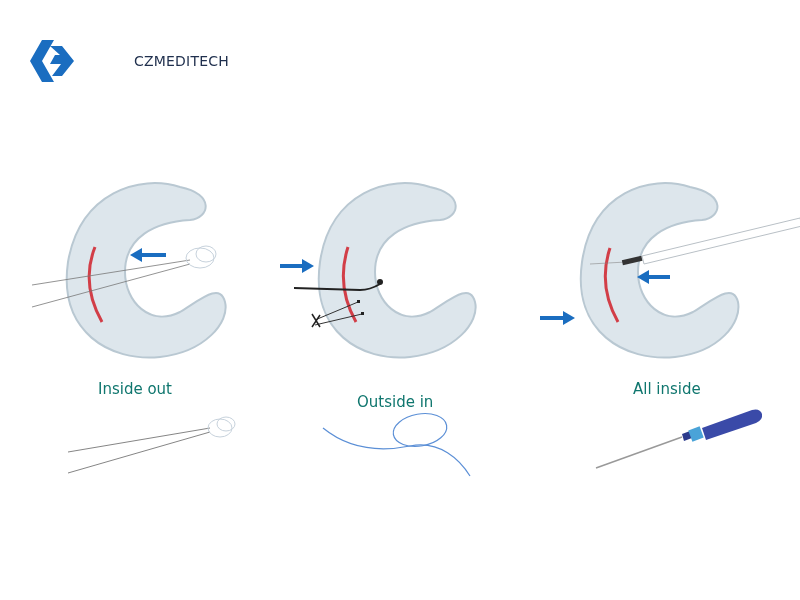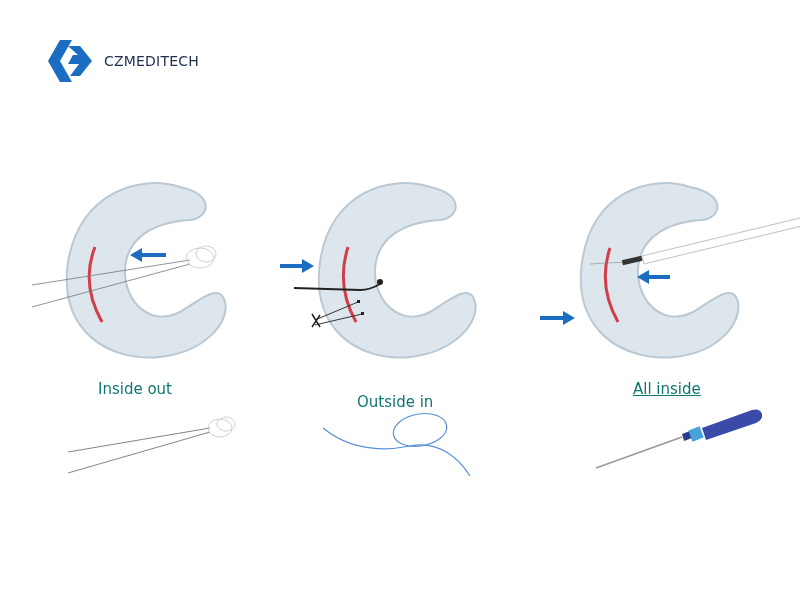--- a/index.html
+++ b/index.html
@@ -1,17 +1,17 @@
 <!DOCTYPE html>
 <html><head>
 <meta charset="utf-8">
 <style>
   html, body { margin:0; padding:0; }
   body { width:800px; height:600px; background:#ffffff; position:relative; overflow:hidden; font-family:"Liberation Sans", sans-serif; }
-  .logo { position:absolute; left:46px; top:38px; display:flex; align-items:center; }
+  .logo { position:absolute; left:28px; top:38px; display:flex; align-items:center;gap:48px; }
   .logo-text { margin-left:8px; font-size:14px; color:#1f2f4d; letter-spacing:0.2px; font-family:"DejaVu Sans", sans-serif; }
   .panel { position:absolute; top:170px; }
   .caption { position:absolute; font-size:15px; color:#0f766e; font-family:"DejaVu Sans", sans-serif; }
   svg { display:block; }
 </style>
 </head>
 <body>
 
 <div class="logo">
   <svg width="50" height="46" viewBox="0 0 50 46">
@@ -72,19 +72,19 @@
   </g>
   <g>
     <line x1="140" y1="105" x2="118" y2="105" stroke="#1a6dc0" stroke-width="4"></line>
     <polygon points="107,105 119,98 119,112" fill="#1a6dc0"></polygon>
   </g>
   <g>
     <line x1="10" y1="146" x2="34" y2="146" stroke="#1a6dc0" stroke-width="4"></line>
     <polygon points="45,146 33,139 33,153" fill="#1a6dc0"></polygon>
   </g>
 </svg>
-<div class="caption" style="left:633px; top:380px;text-decoration:underline;">All inside</div>
+<div class="caption" style="left:633px; top:380px;">All inside</div>
 <svg class="panel" style="left:590px; top:400px;" width="180" height="75" viewBox="0 0 180 75">
   <line x1="6" y1="68" x2="92" y2="37" stroke="#999" stroke-width="1.5"></line>
   <path d="M92,34 L100,31 L102,38 L94,41 Z" fill="#2b3a8c"></path>
   <rect x="100" y="28" width="12" height="12" fill="#4aa3d8" transform="rotate(-20 106 34)"></rect>
   <path d="M112,28 L162,10 Q170,8 172,14 Q173,20 166,23 L116,40 Z" fill="#3a4aa8"></path>
 </svg>
 
 </body></html>

